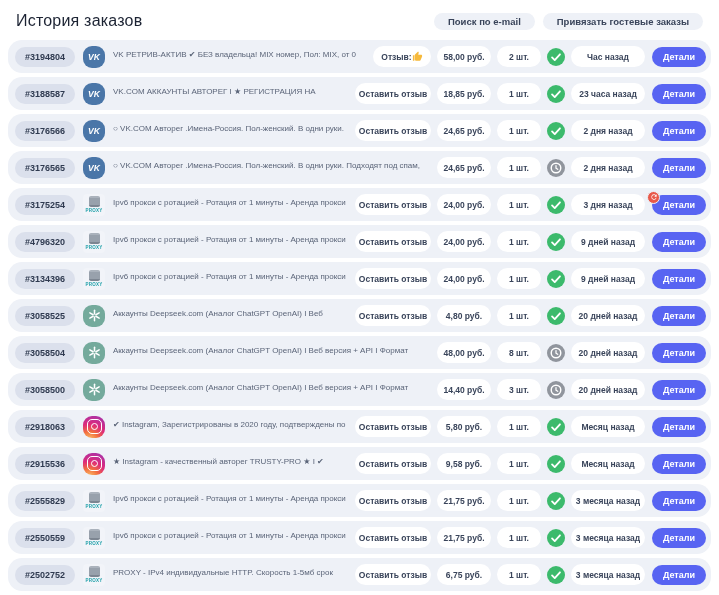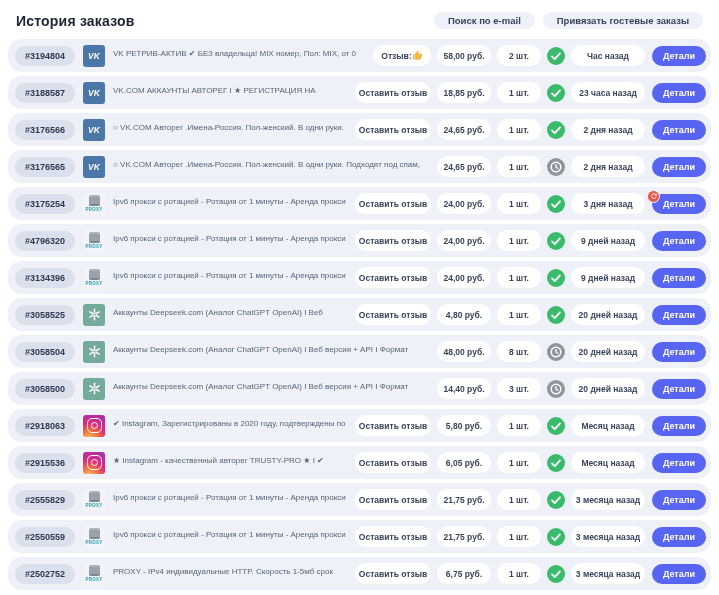--- a/index.html
+++ b/index.html
@@ -1,35 +1,35 @@
 <!DOCTYPE html>
 <html style="--accent: #5864f2; --row-bg: #eef1f7; --id-bg: #dbe0ec; --badge: #e8594a; --vk-blue: #4a76a8; --ai-green: #74aa9c;"><head>
 <meta charset="utf-8">
 <style>
   * { box-sizing: border-box; margin: 0; padding: 0; }
   html,body { width:719px; height:595px; overflow:hidden; background:#fff;
     font-family:"Liberation Sans", sans-serif; }
   .page { padding:8px 8px 6px 8px; }
 
   .header { display:flex; align-items:center; justify-content:space-between; padding:4px 8px 10px 8px; }
-  .title { font-size:14px; font-weight:bold; color:#1c2333; letter-spacing:.2px;text-align:center; }
+  .title { font-size:16px; font-weight:normal; color:#1c2333; letter-spacing:.2px;text-align:center; }
   .hbtns { display:flex; gap:8px; }
   .hbtn { background:#eef1f7; border:none; border-radius:15px; padding:0 14px; height:17px;
     font-size:9.5px; color:#39445a; font-weight:600; font-family:inherit; cursor:pointer; }
 
   .rows { display:flex; flex-direction:column; gap:4px; }
   .row { display:flex; align-items:center; background:var(--row-bg,#eef1f7);
     border-radius:14px; height:33px; padding:0 5px 0 7px; }
 
   .oid { background:var(--id-bg,#dbe0ec); border-radius:10px; width:60px; flex:none;
     text-align:center; font-size:9px; font-weight:bold; color:#2f3a50; padding:5px 0; }
 
   .picon { width:22px; height:22px; margin:0 8px; flex:none; display:flex;
     align-items:center; justify-content:center; }
-  .ic { width:22px; height:22px; border-radius:3px; display:flex; align-items:center;
+  .ic { width:22px; height:22px; border-radius:9px; display:flex; align-items:center;
     justify-content:center; overflow:hidden; }
   .ic-vk { background:var(--vk-blue,#4a76a8); color:#fff; font-size:8.5px; font-weight:bold; font-style:italic; }
   .ic-ai { background:var(--ai-green,#74aa9c); }
   .ic-ig { background:radial-gradient(circle at 28% 115%, #fdd275 0%, #f2703e 32%, #dd2a7b 58%, #9a34b5 100%); }
   .ig-frame { width:15px; height:15px; border:1.4px solid #fff; border-radius:5px;
     display:flex; align-items:center; justify-content:center; }
   .ig-lens { width:7px; height:7px; border:1.4px solid #fff; border-radius:50%; }
   .ic-proxy { background:#f2f4f9; flex-direction:column; border-radius:4px; gap:1px; }
   .srv { width:11px; height:11px; background:#98a1ac; border-radius:2px;
     border-bottom:2px solid #7c8591; border-top:2px solid #aab2bc; }
@@ -331,21 +331,21 @@
     <span class="oid">#2915536</span>
     <span class="picon">
           <span class="ic ic-ig">
             <span class="ig-frame">
               <span class="ig-lens"></span>
             </span>
           </span>
         </span>
     <span class="desc">★ Instagram - качественный авторег TRUSTY-PRO ★ I ✔ Включен БИЗНЕС-профиль (ПРОФ РЕЖИМ) + добавлен АВАТАР ✔ I ✔ В формате IAM ✔</span>
     <span class="review-slot"><button class="pill review">Оставить отзыв</button></span>
-    <span class="pill price">6,05 руб.</span>
+    <span class="pill price">9,58 руб.</span>
     <span class="pill qty">1 шт.</span>
     <span class="status">
           <svg viewBox="0 0 20 20">
             <circle cx="10" cy="10" r="10" fill="#3cba6c"></circle>
             <path d="M5.6 10.4l3 3 5.8-6.4" stroke="#fff" stroke-width="2" fill="none" stroke-linecap="round" stroke-linejoin="round"></path>
           </svg>
         </span>
     <span class="pill time">Месяц назад</span>
     <button class="details">Детали</button>
   </div>

